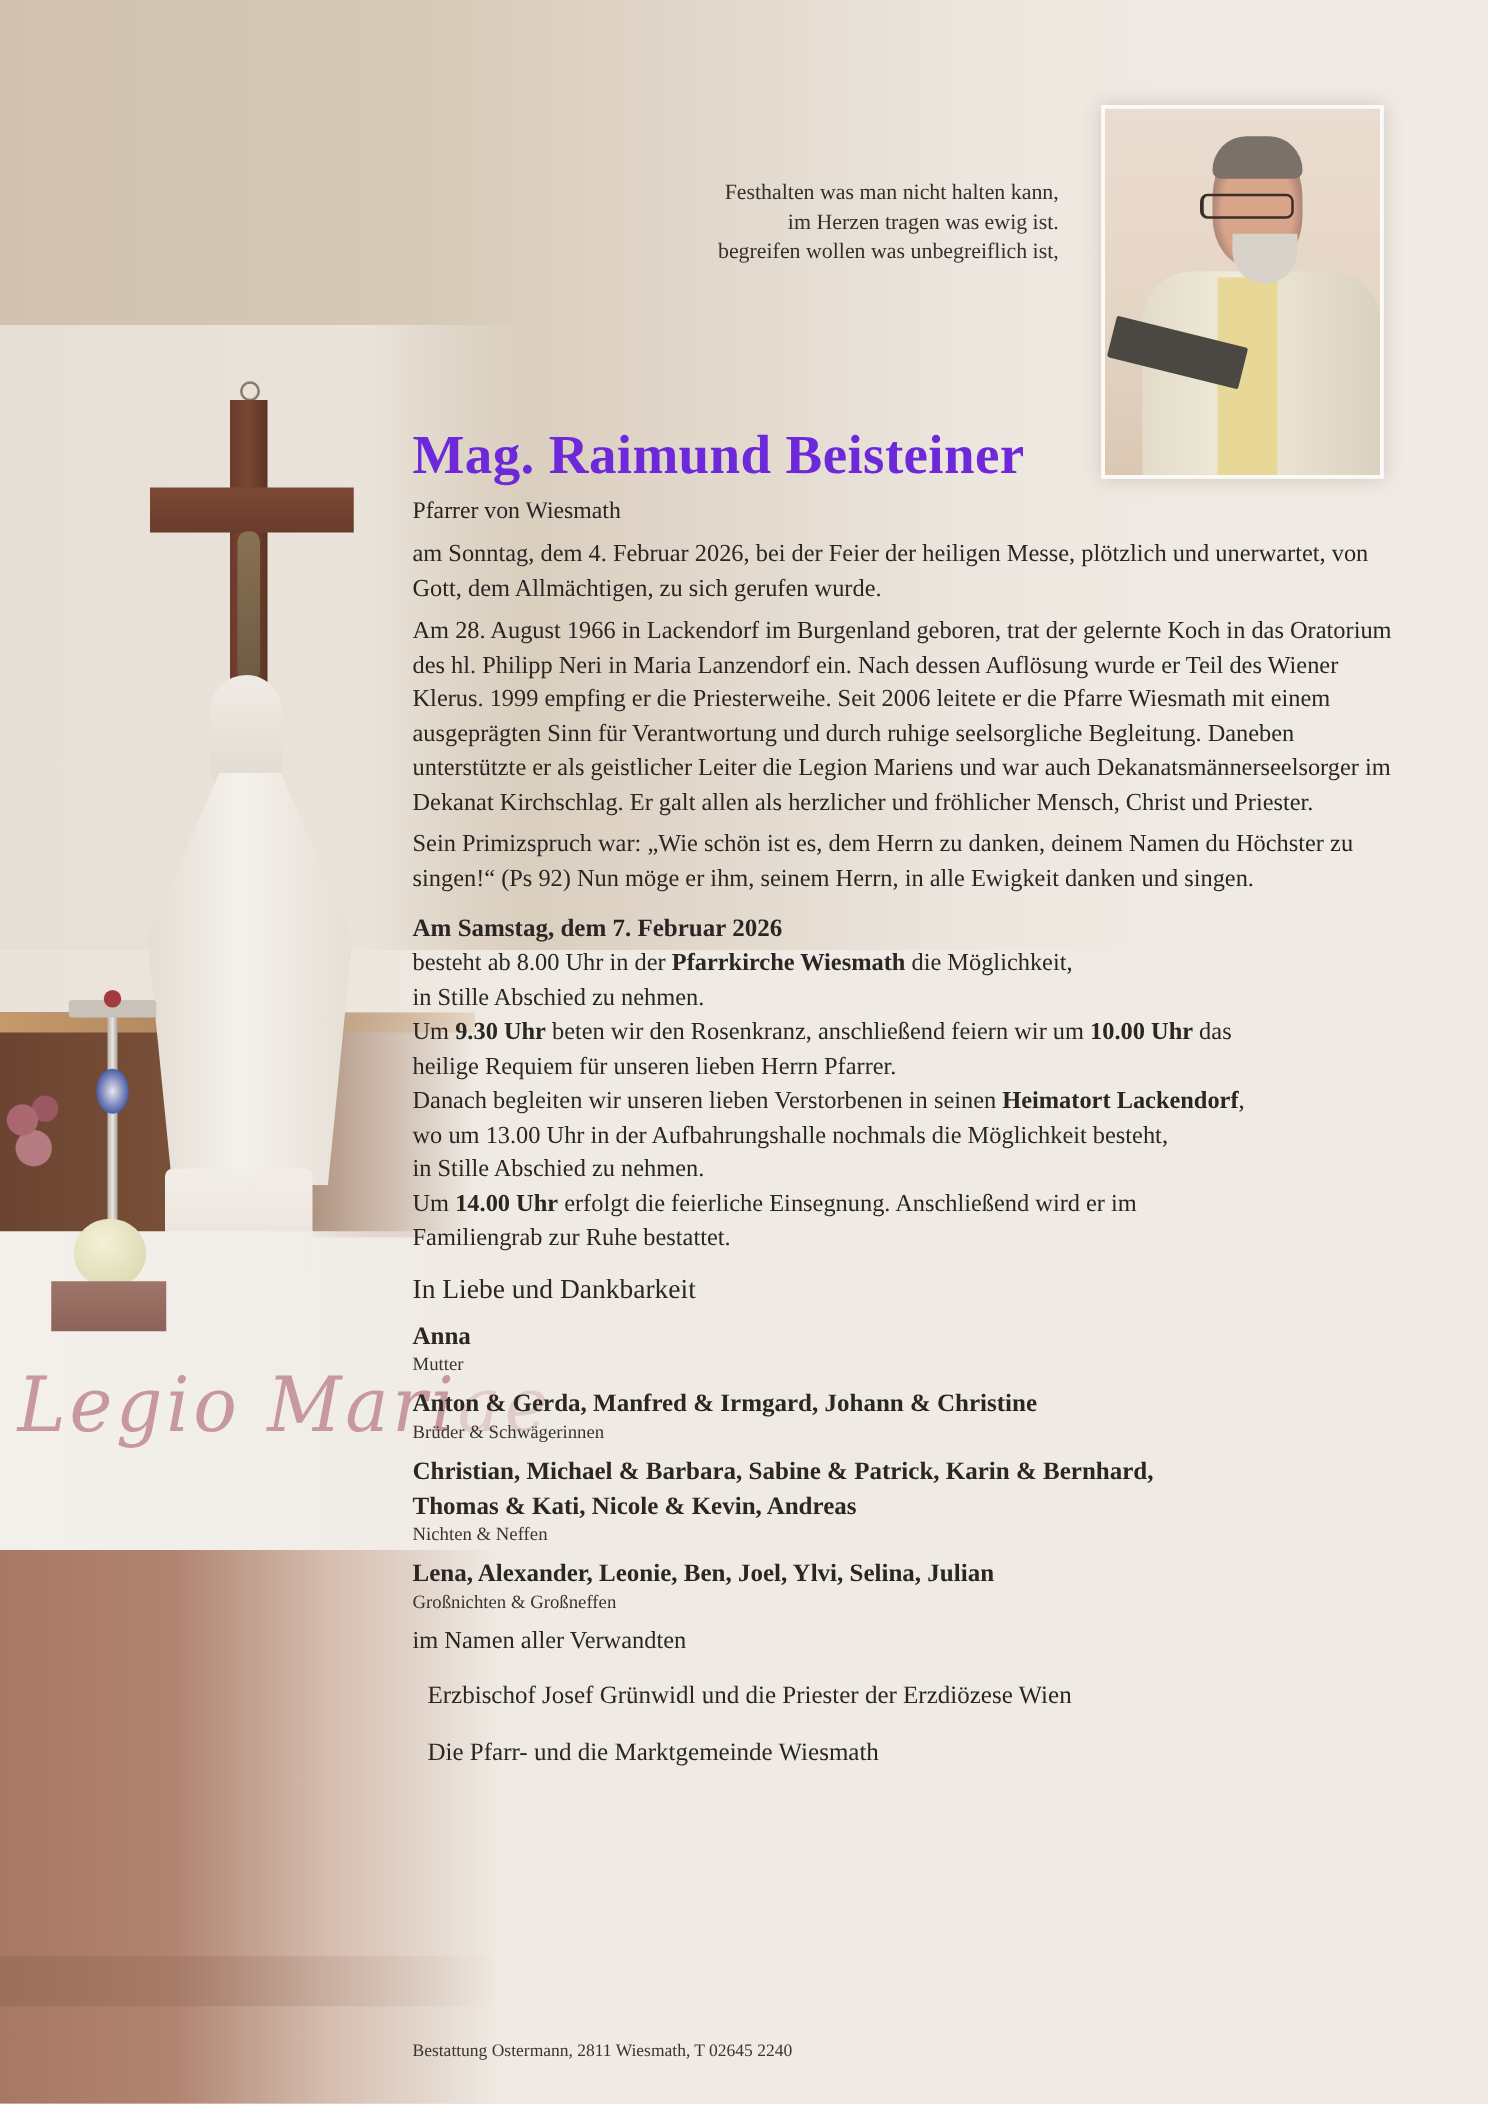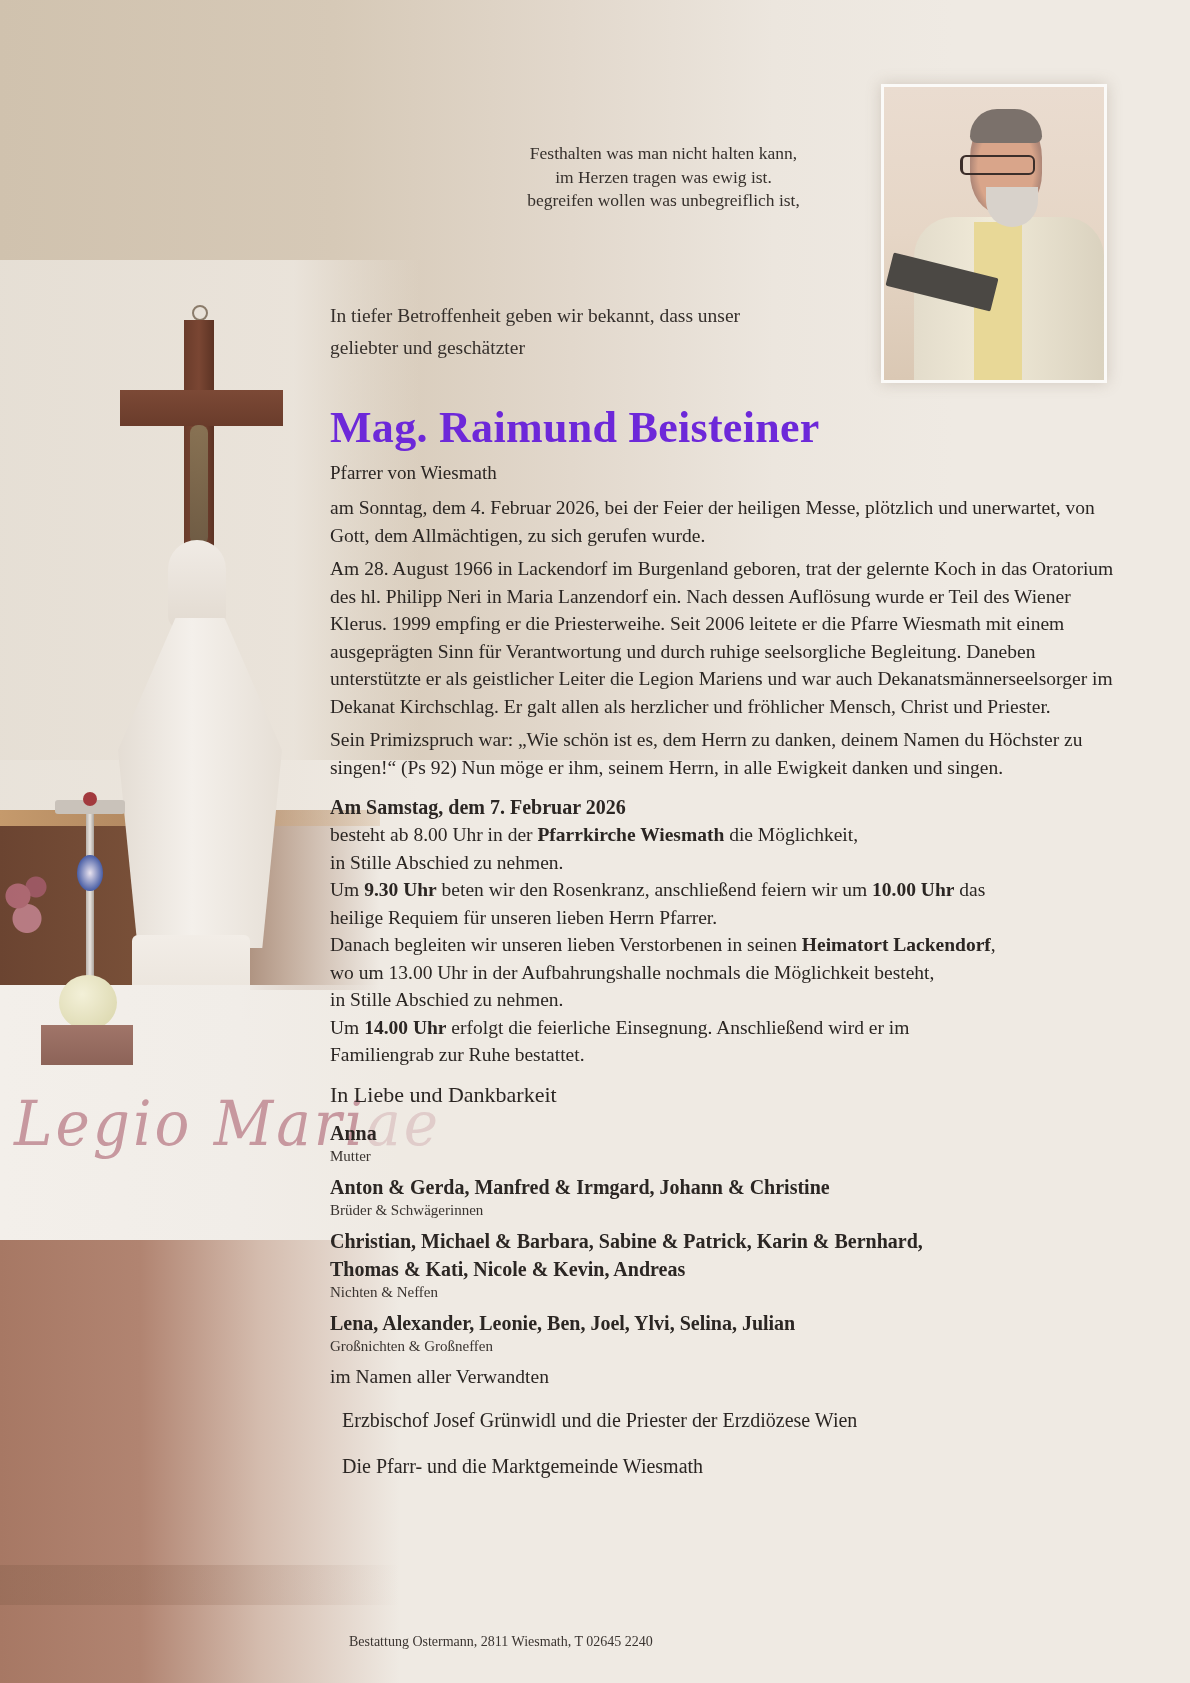--- a/index.html
+++ b/index.html
@@ -80,21 +80,21 @@
   .portrait .p-hair { position: absolute; left: 86px; top: 22px; width: 72px; height: 34px; background: #7b716b; border-radius: 40px 40px 10px 10px; }
   .portrait .p-glasses { position: absolute; left: 76px; top: 68px; width: 70px; height: 16px; border: 2px solid #3b2e2a; border-radius: 6px; border-left-width: 3px; }
   .portrait .p-beard { position: absolute; left: 102px; top: 100px; width: 52px; height: 40px; background: #d8d2cb; border-radius: 0 0 26px 26px; }
   .portrait .p-vest { position: absolute; left: 30px; top: 130px; width: 190px; height: 170px; background: linear-gradient(90deg,#e3dccb,#f0ead8 40%,#dad2bf); border-radius: 40px 40px 0 0; }
   .portrait .p-stole { position: absolute; left: 90px; top: 135px; width: 48px; height: 160px; background: #e8d897; }
   .portrait .p-book { position: absolute; left: 4px; top: 178px; width: 108px; height: 34px; background: #4b4844; transform: rotate(14deg); border-radius: 2px; }
 
   
   .quote {
     position: absolute; left: 480px; top: 142px; width: 367px;
-    text-align: center; font-size: 17.5px; line-height: 23.5px; color: #36302c;
+    text-align: right; font-size: 17.5px; line-height: 23.5px; color: #36302c;
   }
   .content { position: absolute; left: 330px; top: 300px; width: 790px; }
   .intro { font-size: 19.5px; line-height: 32px; margin: 0; color: #36302c; }
   .name {
     margin: 38px 0 0 0; font-size: 44px; line-height: 52px; font-weight: bold;
     letter-spacing: 0.3px; color: #6d28d9;
   }
   .role { font-size: 19px; line-height: 26px; margin: 6px 0 0 0; }
   p.body { font-size: 19.5px; line-height: 27.5px; margin: 6px 0 0 0; }
   p.body.first { margin-top: 8px; }
@@ -102,21 +102,21 @@
   .sched { font-size: 19.5px; line-height: 27.5px; margin: 0; }
   .sched b { font-weight: bold; }
   .thanks { font-size: 22px; line-height: 28px; margin: 12px 0 0 0; }
   .family { margin-top: 10px; }
   .fam-names { font-size: 20px; font-weight: bold; line-height: 28px; margin: 0; }
   .fam-rel { font-size: 15px; line-height: 18px; margin: 0 0 8px 0; color: #3a3430; }
   .on-behalf { font-size: 19.5px; line-height: 28px; margin: 2px 0 0 0; }
   .inst { font-size: 20px; font-weight: normal; line-height: 34px; margin: 12px; }
   .inst.first { margin-top: 12px; }
   .address { font-size: 18px; line-height: 26px; margin: 18px 0 0 0; color: #36302c; }
-  .undertaker { position: absolute; left: 349px; top: 1634px; font-size: 14px; color: #3a3430; }
+  .undertaker { position: absolute; left: 330px; top: 1634px; font-size: 14px; color: #3a3430; }
 </style>
 </head>
 <body>
 
 <div class="bg-montage">
   <div class="bg-top"></div>
   <div class="bg-wall"></div>
   <div class="crucifix">
     <div class="ring"></div>
     <div class="vert"></div>
@@ -155,24 +155,20 @@
   <div class="p-book"></div>
 </div>
 
 <div class="quote">
   <div>Festhalten was man nicht halten kann,</div>
   <div>im Herzen tragen was ewig ist.</div>
   <div>begreifen wollen was unbegreiflich ist,</div>
 </div>
 
 <div class="content">
-  <p class="intro">
-    <span>In tiefer Betroffenheit geben wir bekannt, dass unser</span><br>
-    <span>geliebter und geschätzter</span>
-  </p>
 
   <h1 class="name">Mag. Raimund Beisteiner</h1>
   <p class="role">Pfarrer von Wiesmath</p>
 
   <p class="body first">am Sonntag, dem 4. Februar 2026, bei der Feier der heiligen Messe, plötzlich und unerwartet, von Gott, dem Allmächtigen, zu sich gerufen wurde.</p>
   <p class="body">Am 28. August 1966 in Lackendorf im Burgenland geboren, trat der gelernte Koch in das Oratorium des hl. Philipp Neri in Maria Lanzendorf ein. Nach dessen Auflösung wurde er Teil des Wiener Klerus. 1999 empfing er die Priesterweihe. Seit 2006 leitete er die Pfarre Wiesmath mit einem ausgeprägten Sinn für Verantwortung und durch ruhige seelsorgliche Begleitung. Daneben unterstützte er als geistlicher Leiter die Legion Mariens und war auch Dekanatsmännerseelsorger im Dekanat Kirchschlag. Er galt allen als herzlicher und fröhlicher Mensch, Christ und Priester.</p>
   <p class="body">Sein Primizspruch war: „Wie schön ist es, dem Herrn zu danken, deinem Namen du Höchster zu singen!“ (Ps 92) Nun möge er ihm, seinem Herrn, in alle Ewigkeit danken und singen.</p>
 
   <p class="date-heading">Am Samstag, dem 7. Februar 2026</p>
   <div>

